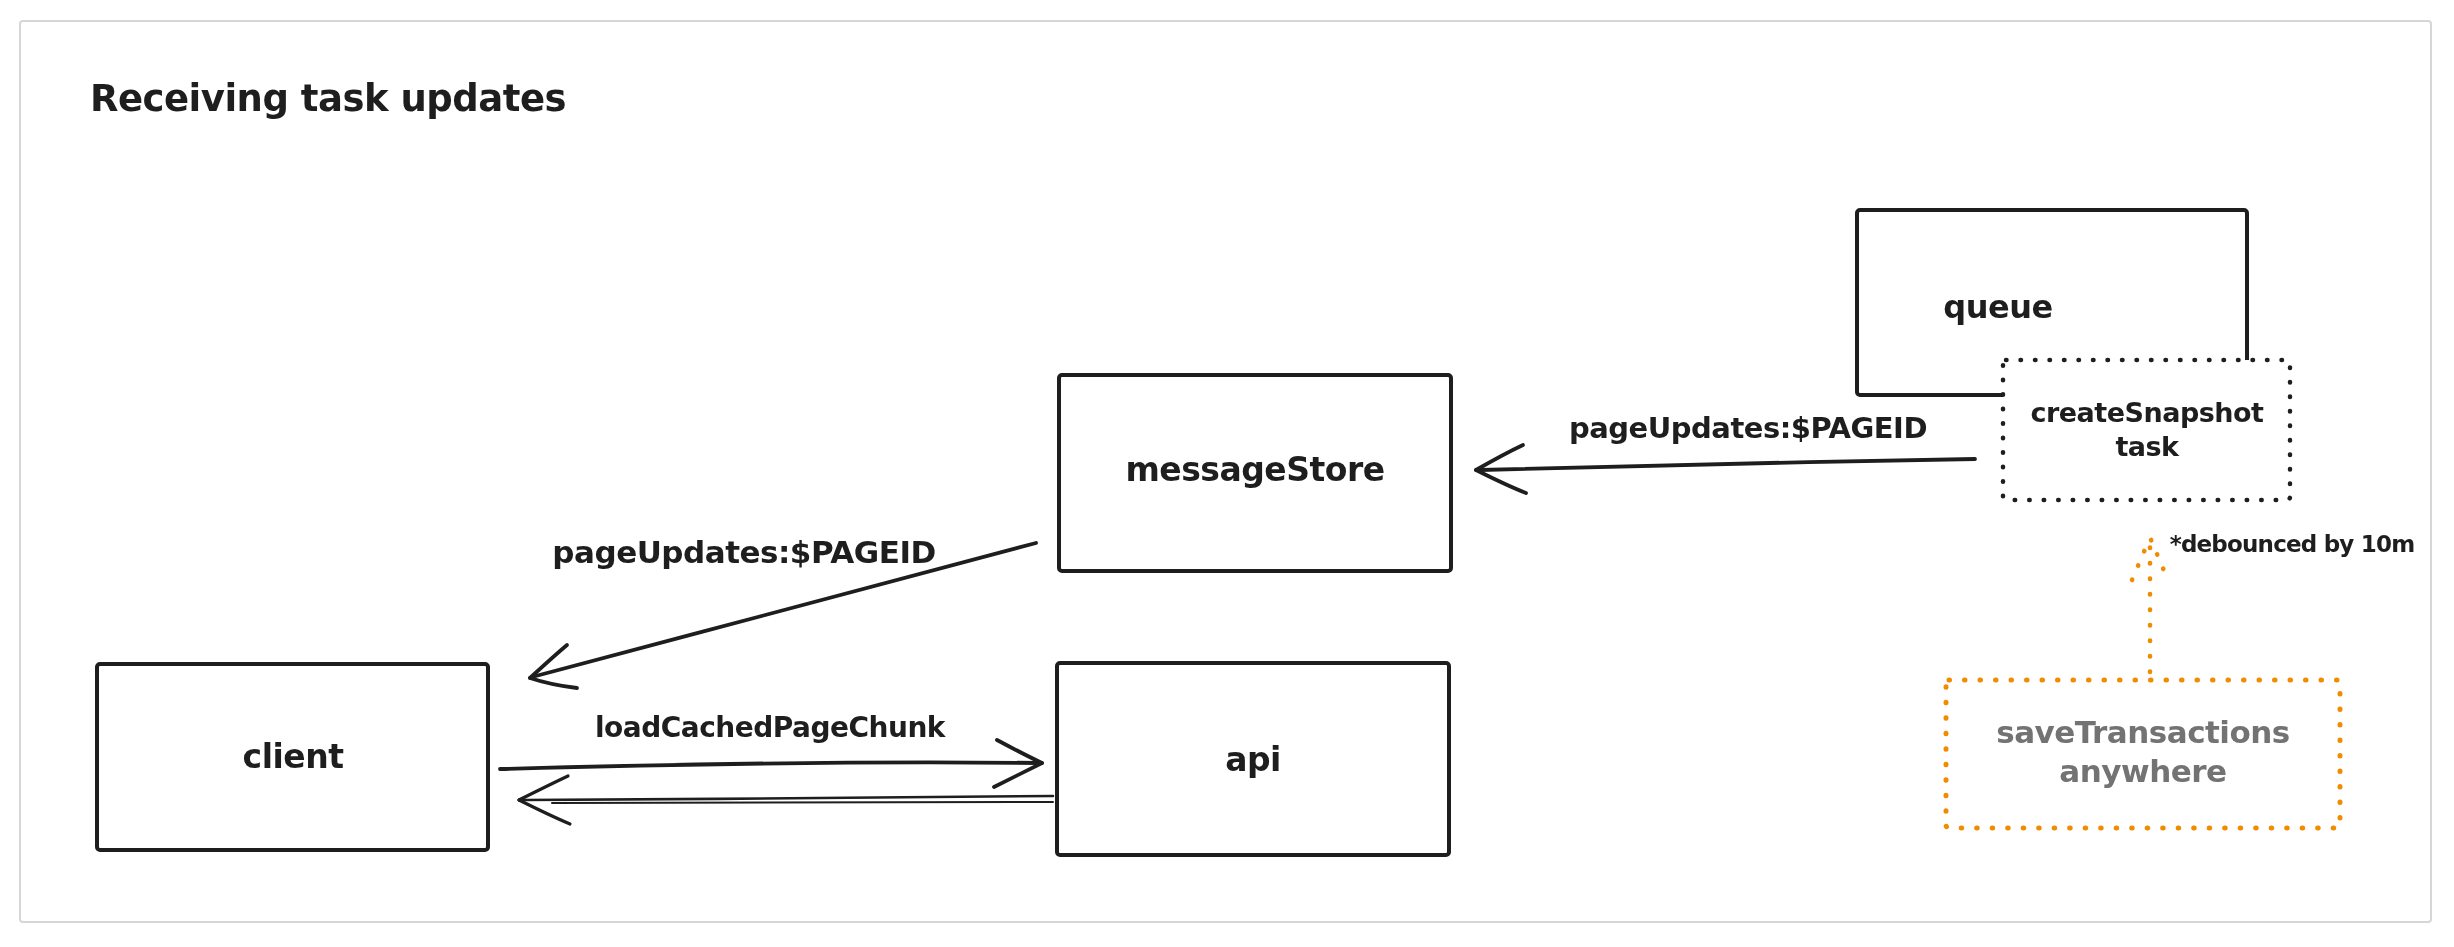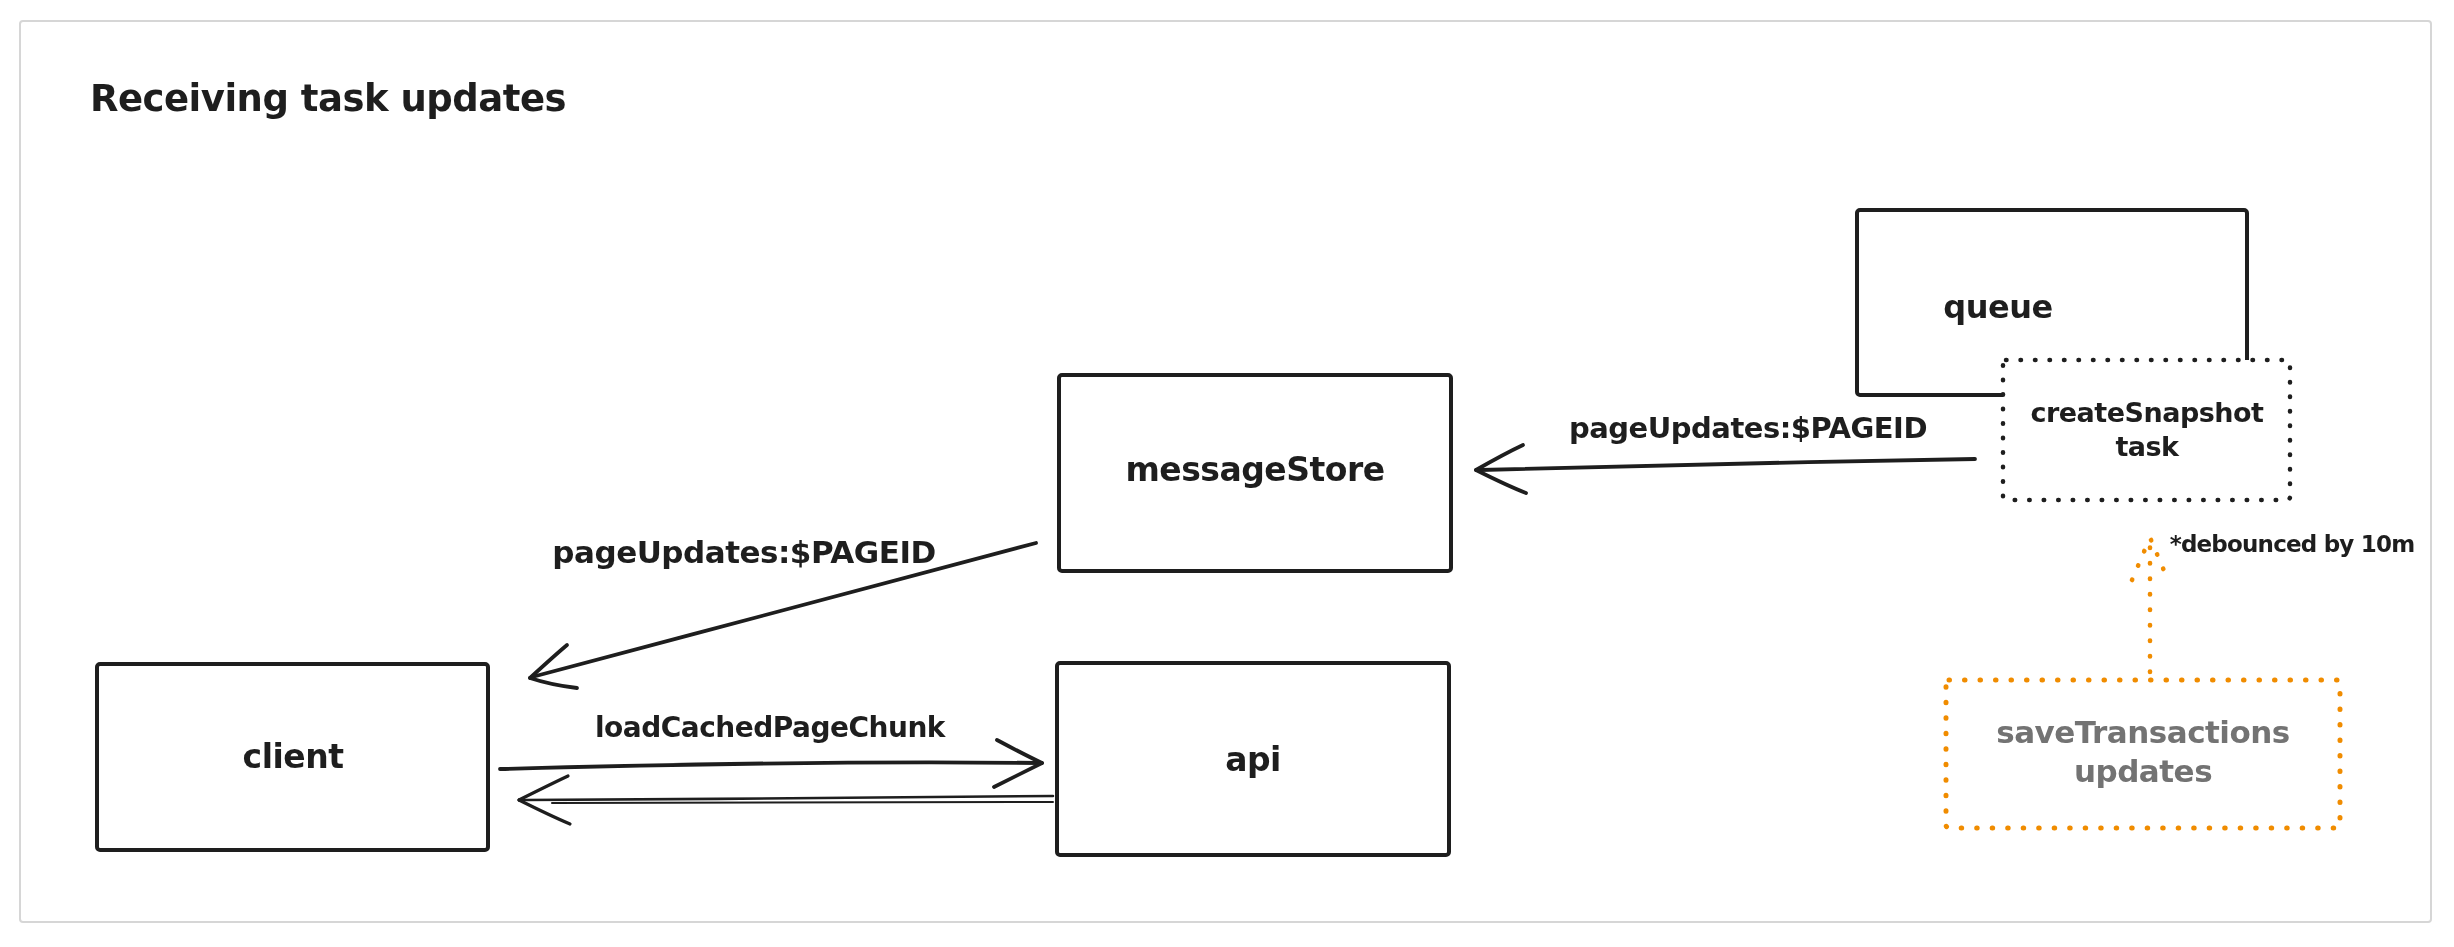--- a/index.html
+++ b/index.html
@@ -127,21 +127,21 @@
     <span>createSnapshot</span>
     <span>task</span>
   </div>
 
   <div class="txt centered lbl-client">client</div>
 
   <div class="txt centered lbl-api">api</div>
 
   <div class="txt centered two-line lbl-savetx">
     <span>saveTransactions</span>
-    <span>updates</span>
+    <span>anywhere</span>
   </div>
 
   <div class="txt centered lbl-edge-a">pageUpdates:$PAGEID</div>
 
   <div class="txt centered lbl-edge-b">pageUpdates:$PAGEID</div>
 
   <div class="txt centered lbl-edge-c">loadCachedPageChunk</div>
 
   <div class="txt centered lbl-note">*debounced by 10m</div>
 

